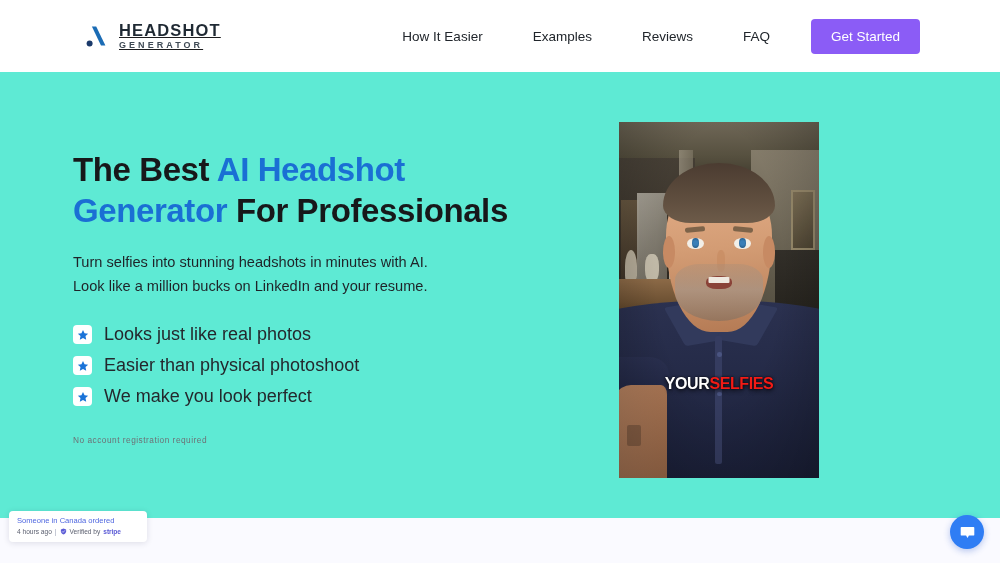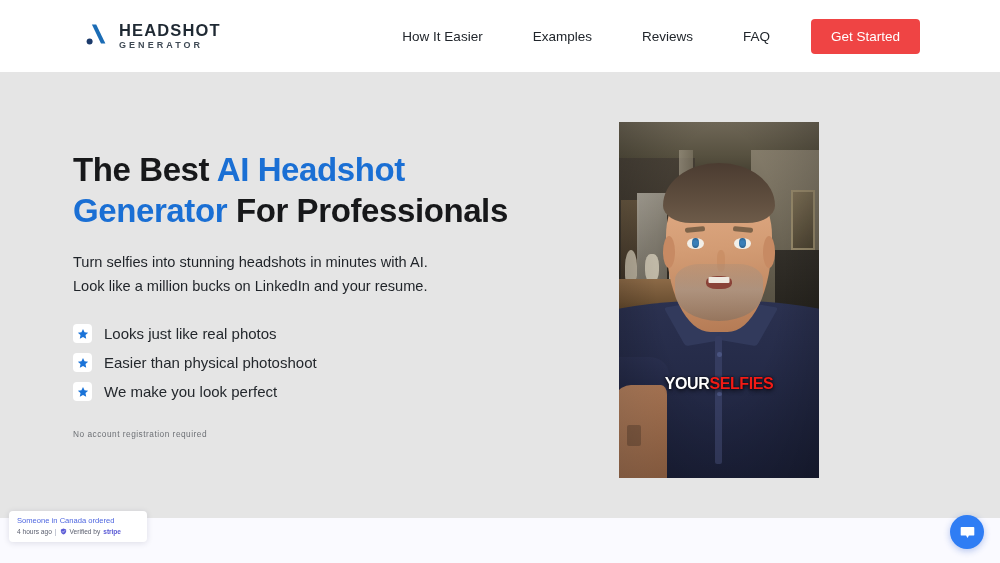--- a/index.html
+++ b/index.html
@@ -25,24 +25,25 @@
     height: 72px;
     background: #ffffff;
     display: flex;
     align-items: center;
     position: relative;
     z-index: 5;
   }
 
   .logo {
     display: flex;
-    align-items: flex-start;
+    align-items: flex-end;
     gap: 9px;
     margin-left: 84px;
     cursor: pointer;
+    text-decoration: underline;
   }
   .logo-mark {
     width: 26px; height: 26px;
     display: block;
     flex: 0 0 26px;
   }
   .logo-words { display: flex; flex-direction: column; line-height: 1; }
   .logo-top {
     font-size: 16.5px;
     font-weight: bold;
@@ -67,35 +68,35 @@
   .nav-link {
     font-size: 13.5px;
     color: #21262c;
     text-decoration: none;
     padding: 0 25px;
     white-space: nowrap;
     cursor: pointer;
   }
   .nav-cta {
     margin-left: 16px;
-    background: #ef4444;
+    background: #8b5cf6;
     color: #ffffff;
     font-size: 13.5px;
     border: none;
     border-radius: 4px;
     padding: 10px 20px;
     cursor: pointer;
     font-family: inherit;
     white-space: nowrap;
   }
 
   
   .hero {
     height: 446px;
-    background: #e5e5e5;
+    background: #5eead4;
     position: relative;
   }
 
   .hero-inner {
     position: relative;
     width: 1000px;
     height: 100%;
   }
 
   .hero-copy {
@@ -133,21 +134,21 @@
     width: 19px; height: 19px;
     background: #ffffff;
     border-radius: 4px;
     display: flex;
     align-items: center;
     justify-content: center;
     flex: 0 0 19px;
   }
   .feature-badge svg { display: block; }
   .feature-text {
-    font-size: 15px;
+    font-size: 18px;
     color: #24282d;
   }
 
   .cta-btn {
     display: block;
     margin-top: 20px;
     width: 180px;
     height: 37px;
     border: none;
     border-radius: 5px;

